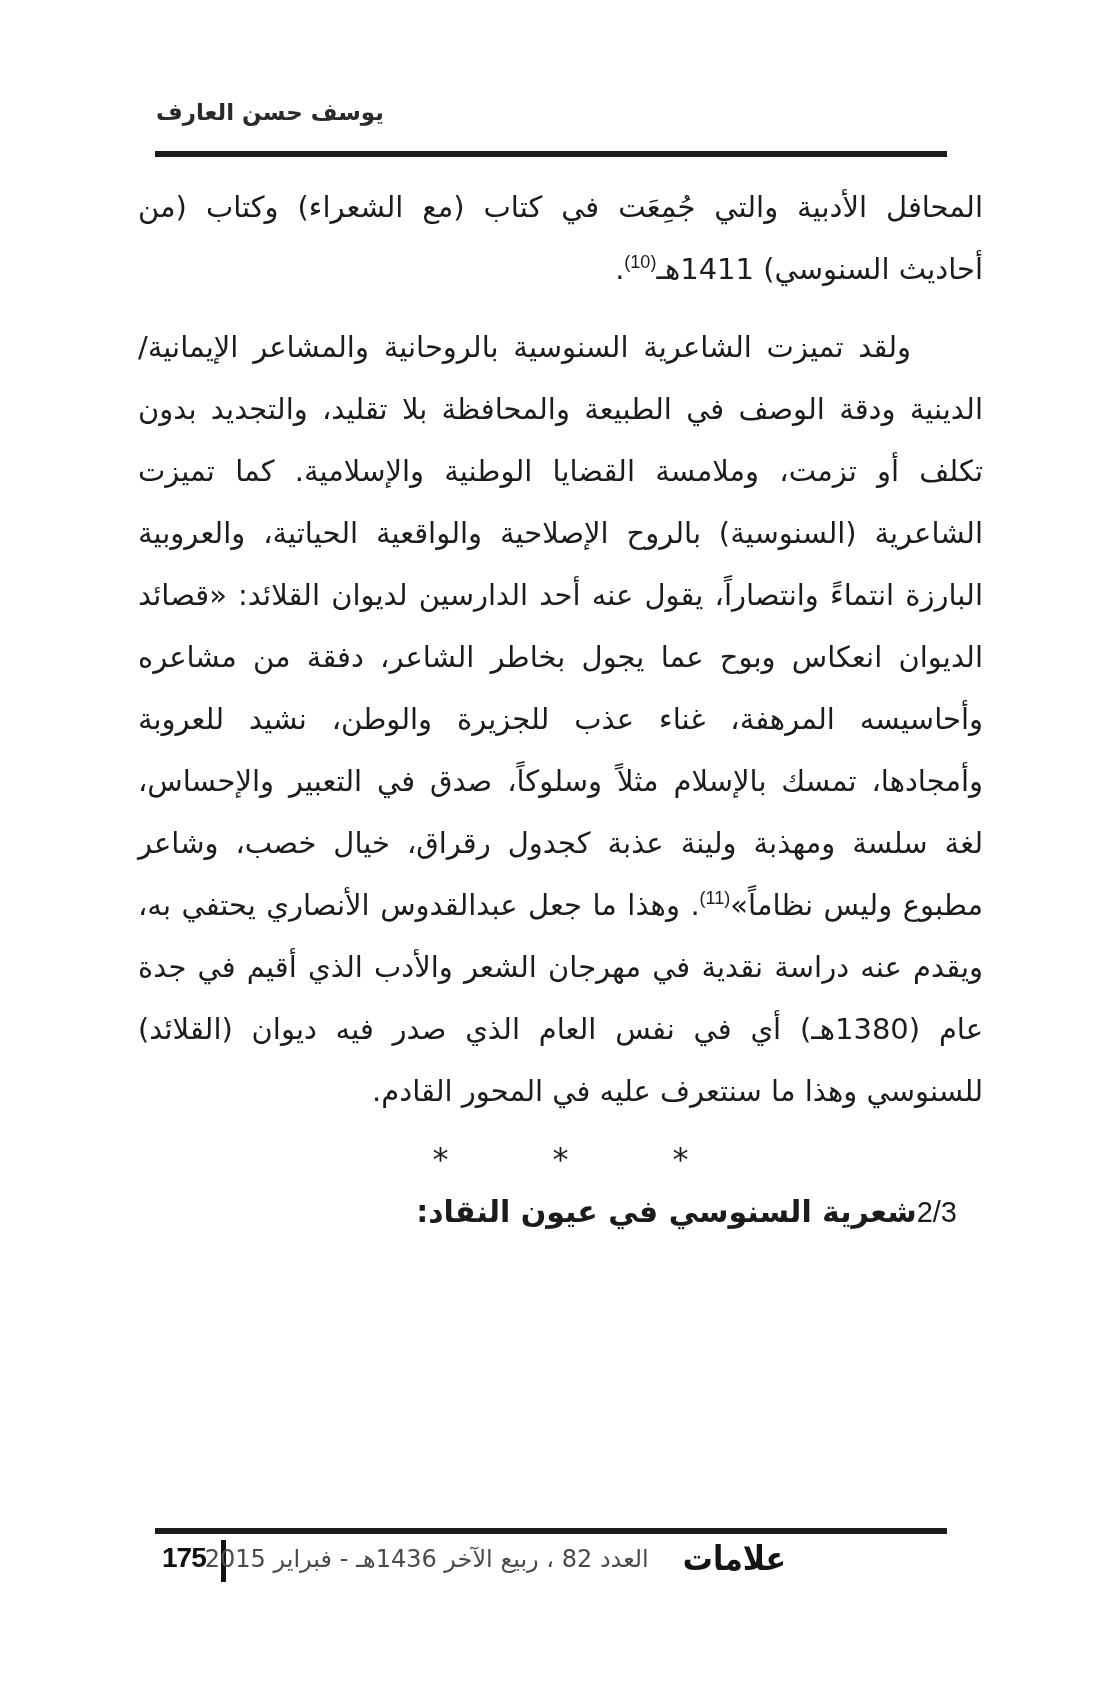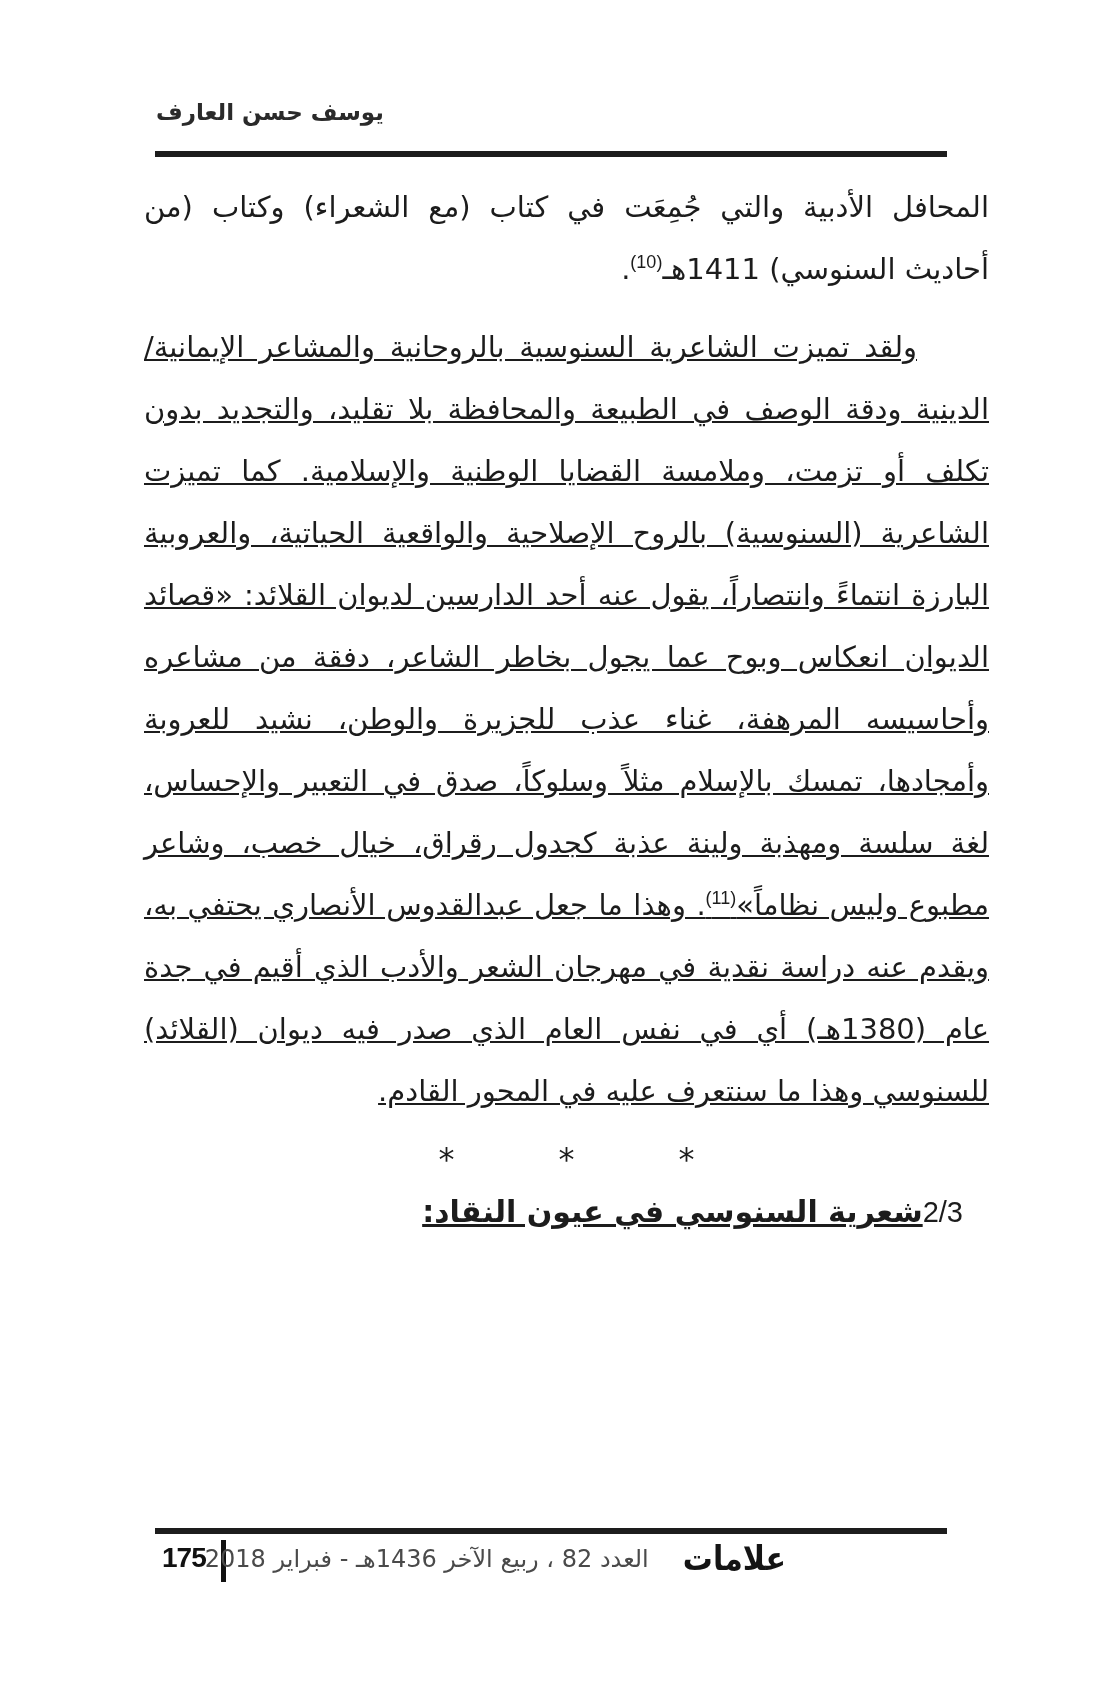--- a/index.html
+++ b/index.html
@@ -29,33 +29,33 @@
     left: 155px;
     top: 151px;
     width: 792px;
     height: 6px;
     background: #1d1d1d;
   }
 
   
   .content {
     position: absolute;
-    left: 144px;
+    left: 138px;
     top: 176px;
     width: 845px;
     direction: rtl;
   }
   .para {
     margin: 0;
     font-size: 29px;
     line-height: 62px;
     text-align: justify;
     color: #1c1c1c;
   }
-  .para + .para { margin-top: 16px; text-decoration: underline; }
+  .para + .para { margin-top: 16px; }
   .para.indent { text-indent: 72px; }
   sup.fn {
     font-family: "Liberation Sans", sans-serif;
     font-size: 18px;
     line-height: 0;
     vertical-align: super;
   }
 
   .separator {
     margin: 18px 0 4px 0;
@@ -64,21 +64,20 @@
     color: #1c1c1c;
   }
   .separator span { margin: 0 52px; }
 
   .section-heading {
     margin: 12px 0 16px 0;
     font-size: 30px;
     line-height: 44px;
     font-weight: bold;
     direction: rtl;
-    text-decoration: underline;
   }
   .sec-num {
     font-family: "Liberation Sans", sans-serif;
     font-weight: 400;
     font-size: 29px;
     margin-inline-end: 26px;
     unicode-bidi: isolate;
     direction: ltr;
     display: inline-block;
   }
@@ -160,16 +159,16 @@
 
   </main>
 
   <div class="footer-rule"></div>
 
   <div class="page-num">175</div>
   <div class="page-num-bar"></div>
 
   <div class="footer-meta">
     <span class="journal-logo">علامات</span>
-    <span class="issue-info">العدد 82 ، ربيع الآخر 1436هـ - فبراير 2018</span>
+    <span class="issue-info">العدد 82 ، ربيع الآخر 1436هـ - فبراير 2015</span>
   </div>
 
 </div>
 
 </body></html>

